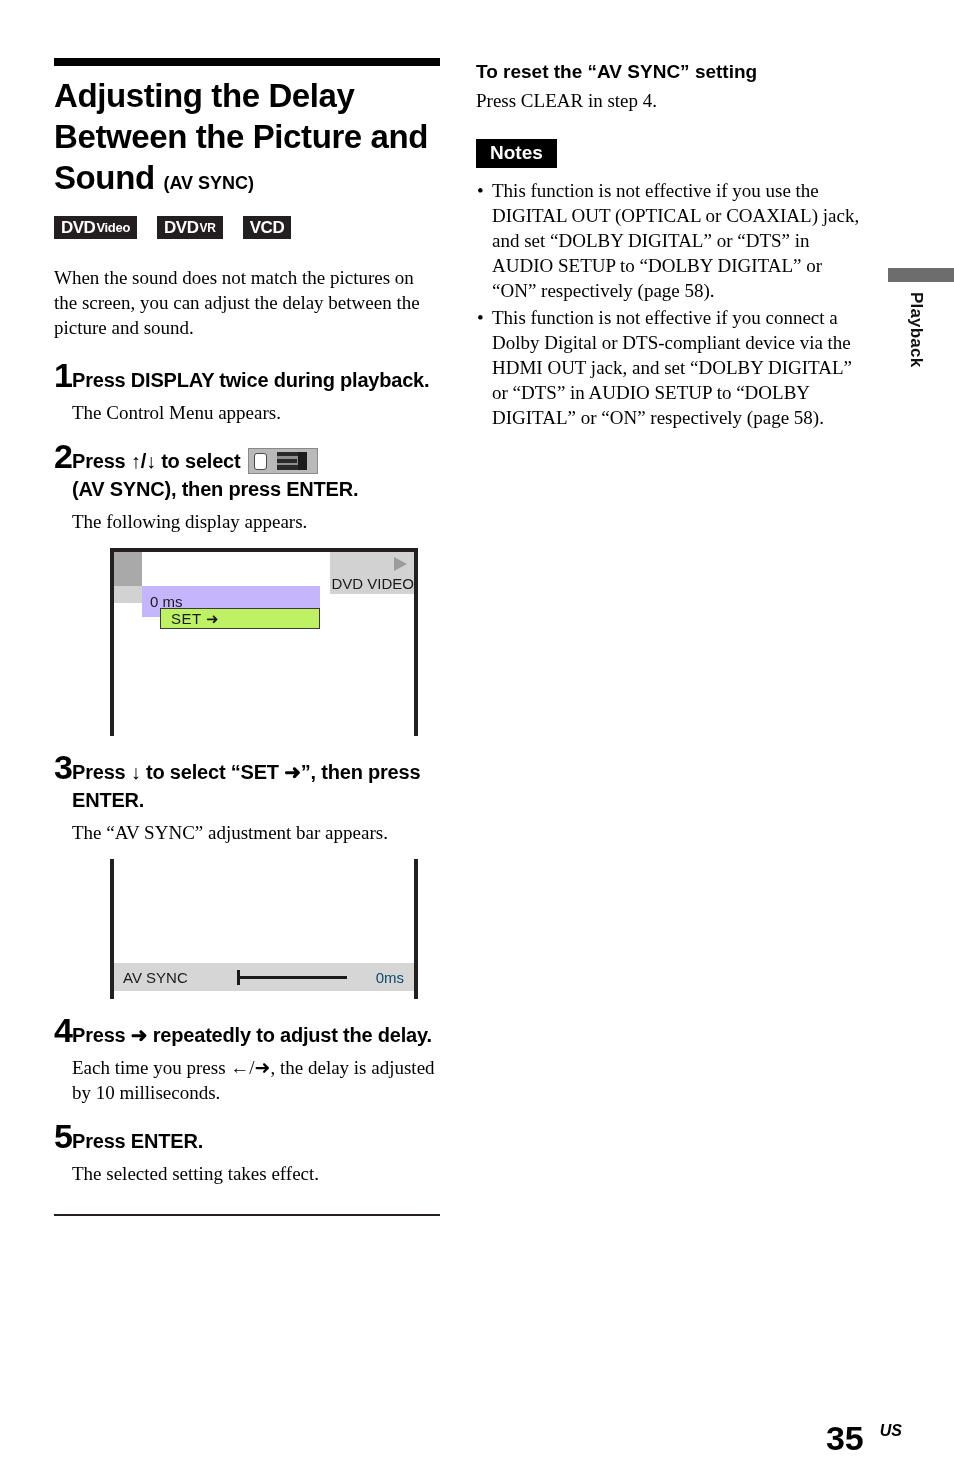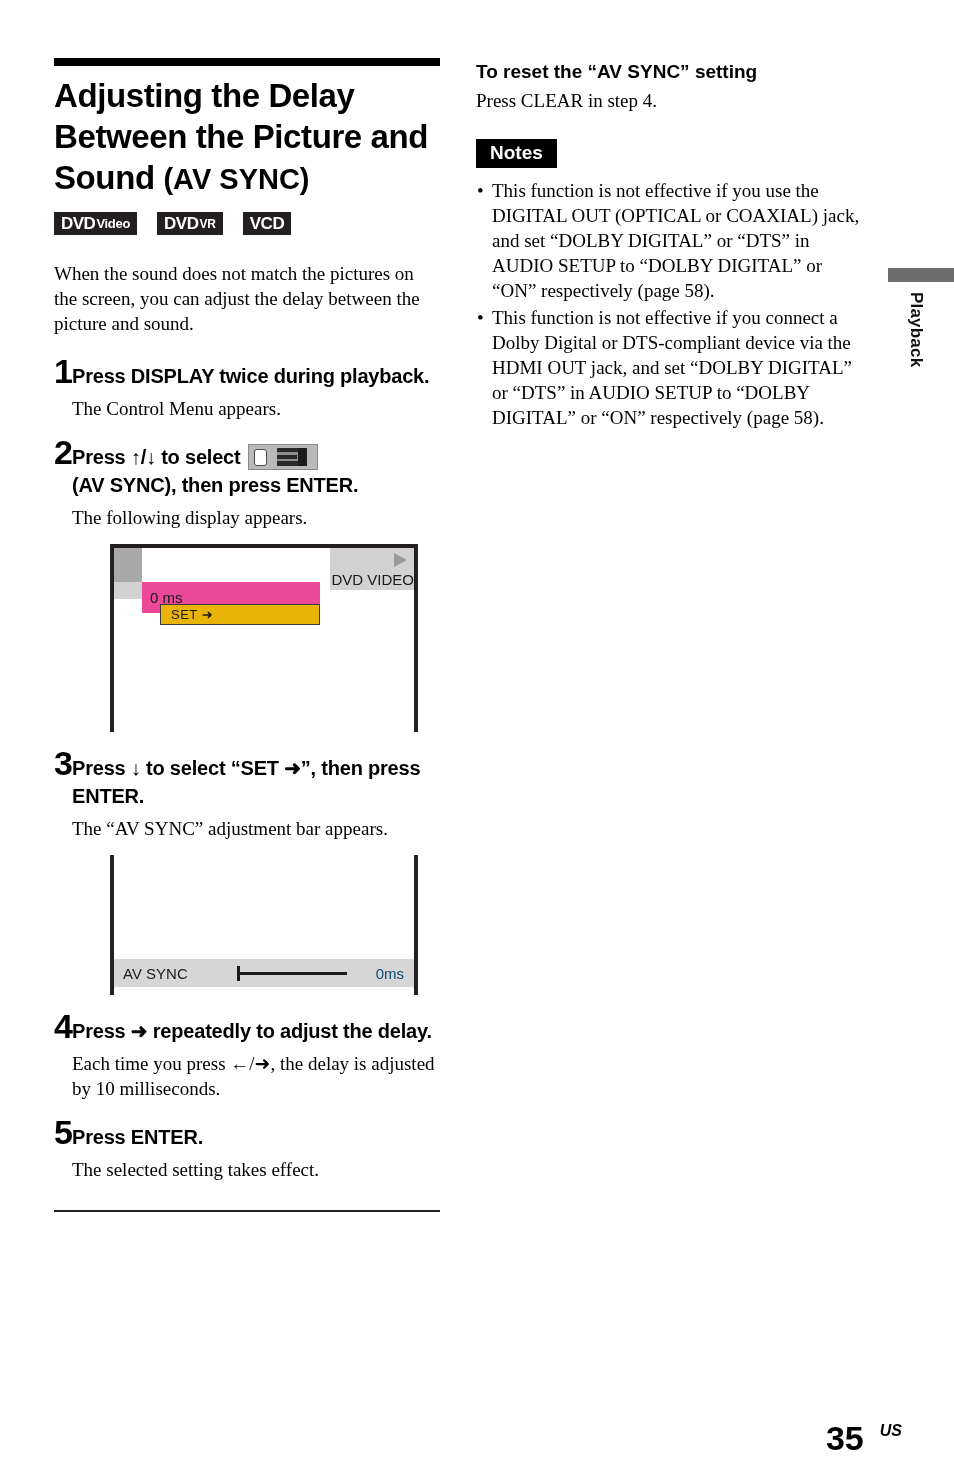--- a/index.html
+++ b/index.html
@@ -38,21 +38,21 @@
   }
   .chapter-title {
     font-family: "Liberation Sans", sans-serif;
     font-weight: bold;
     font-size: 33px;
     line-height: 41px;
     letter-spacing: -0.4px;
     margin: 0 0 12px 0;
   }
   .chapter-title .subtitle {
-    font-size: 29px;
+    font-size: 18px;
     letter-spacing: 0px;
     margin-top: 44px;
   }
 
   
   .badges {
     display: flex;
     gap: 20px;
     margin-bottom: 26px;
   }
@@ -176,38 +176,38 @@
   }
   .cm-cell { height: 17px; }
   .cm-cell.dark  { background: #a9a9a9; }
   .cm-cell.light { background: #d2d2d2; }
 
   .cm-value-row {
     position: absolute;
     left: 28px; top: 34px;
     width: 178px;
     height: 31px;
-    background: #ec4899;
+    background: #c4b5fd;
     font-family: "Liberation Sans", sans-serif;
     font-size: 15px;
     color: #1a1a1a;
     display: flex;
     align-items: center;
     padding-left: 8px;
     box-sizing: border-box;
   }
   .cm-set-row {
     position: absolute;
     left: 46px; top: 56px;
     width: 160px;
     height: 21px;
-    background: #eab308;
+    background: #bef264;
     border: 1px solid #3a3a3a;
     font-family: "Liberation Sans", sans-serif;
-    font-size: 13px;
+    font-size: 15px;
     color: #1a1a1a;
     display: flex;
     align-items: center;
     padding-left: 10px;
     box-sizing: border-box;
     letter-spacing: 0.5px;
   }
   .cm-disc-box {
     position: absolute;
     right: 0; top: 0;

